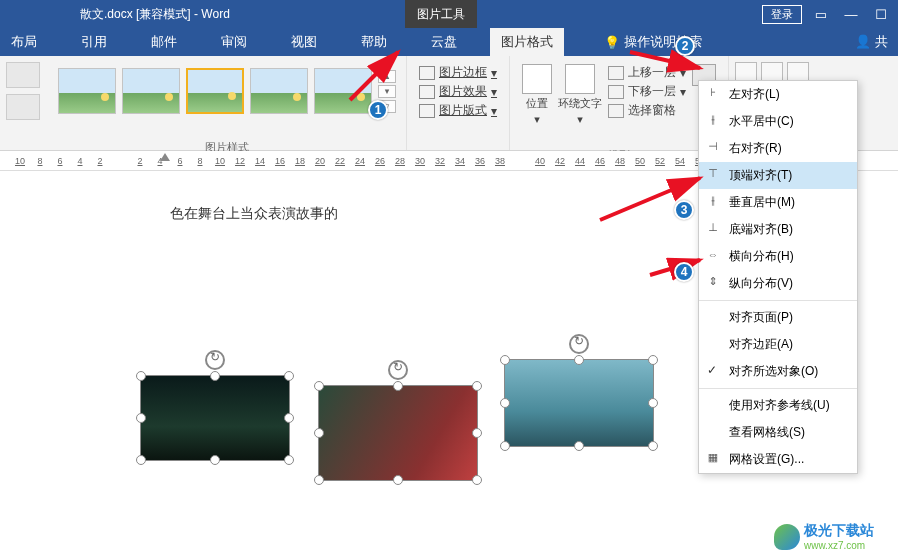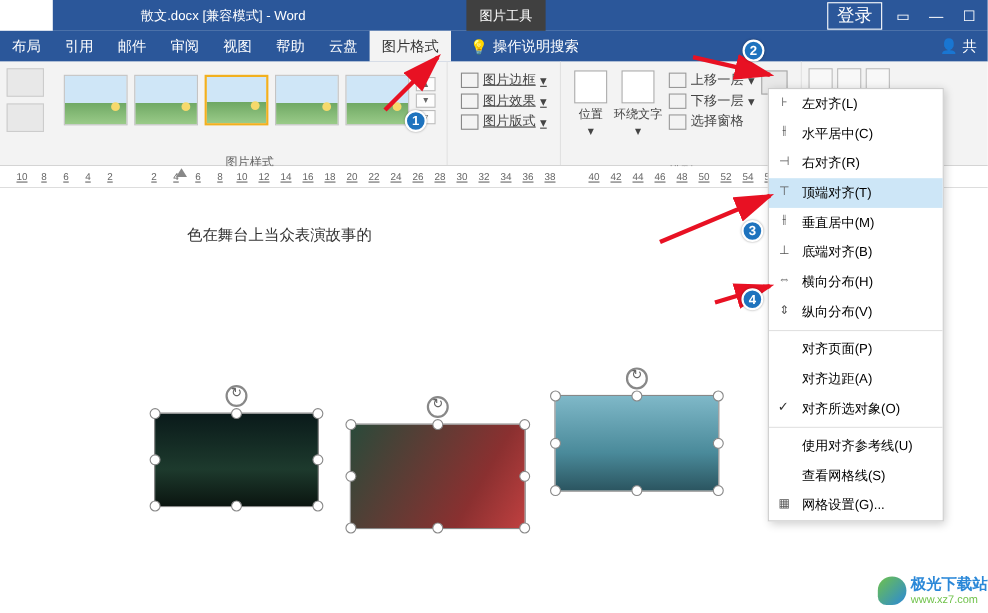--- a/index.html
+++ b/index.html
@@ -1,25 +1,25 @@
 <!DOCTYPE html>
 <html><head>
 <meta charset="utf-8">
 <style>
 * { box-sizing: border-box; margin: 0; padding: 0; font-family: "Microsoft YaHei", sans-serif; }
 body { width: 898px; height: 557px; background: #fff; overflow: hidden; position: relative; }
 
-.titlebar { height: 28px; background: #2b579a; display: flex; align-items: center; color: #fff; font-size: 12px; margin-left: 48px; }
+.titlebar { height: 28px; background: #2b579a; display: flex; align-items: center; color: #fff; font-size: 12px; }
 .titlebar .title { flex: 1; padding-left: 80px; }
 .titlebar .ctx-tab { background: #404040; padding: 0 12px; height: 28px; display: flex; align-items: center; margin-left: 40px; }
 .titlebar .right { display: flex; align-items: center; gap: 8px; padding-right: 6px; }
-.titlebar .login { border: 1px solid #fff; padding: 1px 8px; font-size: 16px; }
+.titlebar .login { border: 1px solid #fff; padding: 1px 8px; font-size: 11px; }
 .titlebar .icon { width: 22px; text-align: center; font-size: 13px; }
 
-.tabbar { height: 28px; background: #2b579a; display: flex; color: #fff; font-size: 13px; }
+.tabbar { height: 28px; background: #2b579a; display: flex; color: #fff; font-size: 13px; gap: 22px; }
 .tabbar .tab { padding: 5px 11px; cursor: pointer; }
 .tabbar .tab.active { background: #f3f3f3; color: #333; }
 .tabbar .bulb { margin-left: 8px; display: flex; align-items: center; gap: 4px; padding: 5px 10px; }
 .tabbar .spacer { flex: 1; }
 .tabbar .share { padding: 5px 10px; }
 
 .ribbon { height: 95px; background: #f3f3f3; border-bottom: 1px solid #d4d4d4; display: flex; position: relative; }
 .ribbon .group { border-right: 1px solid #e1e1e1; padding: 4px 6px; display: flex; flex-direction: column; justify-content: space-between; }
 .ribbon .group-label { text-align: center; font-size: 11px; color: #666; padding-bottom: 2px; margin-top: 18px; }
 .ribbon .side { width: 48px; display: flex; flex-direction: column; gap: 6px; padding: 6px; }
@@ -60,21 +60,21 @@
 
 .dropdown { position: absolute; right: 40px; top: 80px; width: 160px; background: #fff; border: 1px solid #ccc; box-shadow: 2px 2px 8px rgba(0,0,0,0.2); font-size: 12px; z-index: 50; }
 .dropdown .item { padding: 5px 10px 5px 30px; position: relative; cursor: pointer; }
 .dropdown .item:hover, .dropdown .item.hl { background: #cde6f7; }
 .dropdown .ic { position: absolute; left: 6px; top: 5px; width: 16px; height: 14px; font-size: 11px; color: #555; text-align: center; }
 .dropdown .sep { height: 1px; background: #e1e1e1; margin: 3px 0; }
 .dropdown .check::before { content: "✓"; position: absolute; left: 8px; color: #333; }
 
 .badge { position: absolute; width: 20px; height: 20px; border-radius: 50%; background: #1e73be; color: #fff; font-size: 12px; font-weight: bold; display: flex; align-items: center; justify-content: center; border: 2px solid #fff; box-shadow: 0 0 2px rgba(0,0,0,0.4); z-index: 60; }
 
-.watermark { position: absolute; right: 0; bottom: 6px; font-size: 11px; display: flex; align-items: center; gap: 4px; }
+.watermark { position: absolute; right: 24px; bottom: 6px; font-size: 11px; display: flex; align-items: center; gap: 4px; }
 .watermark .logo { width: 26px; height: 26px; border-radius: 50% 50% 50% 8px; background: linear-gradient(135deg, #6fc24a, #2b88d8); }
 .watermark .t1 { color: #2b88d8; font-size: 14px; font-weight: bold; }
 .watermark .t2 { color: #6fc24a; font-size: 10px; }
 
 svg.annot { position: absolute; left: 0; top: 0; pointer-events: none; z-index: 55; }
 </style>
 </head>
 <body>
 
 <div class="titlebar">

